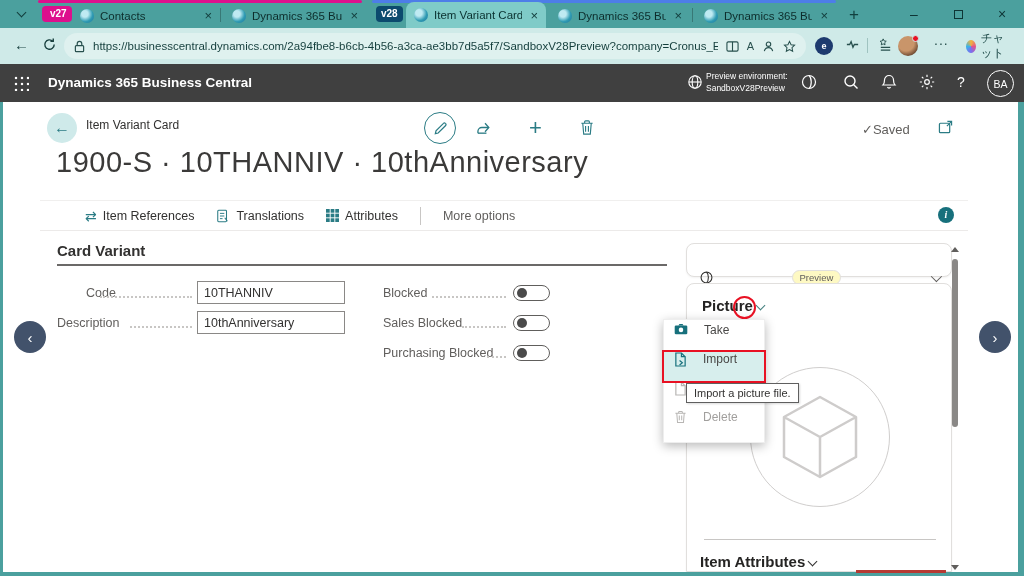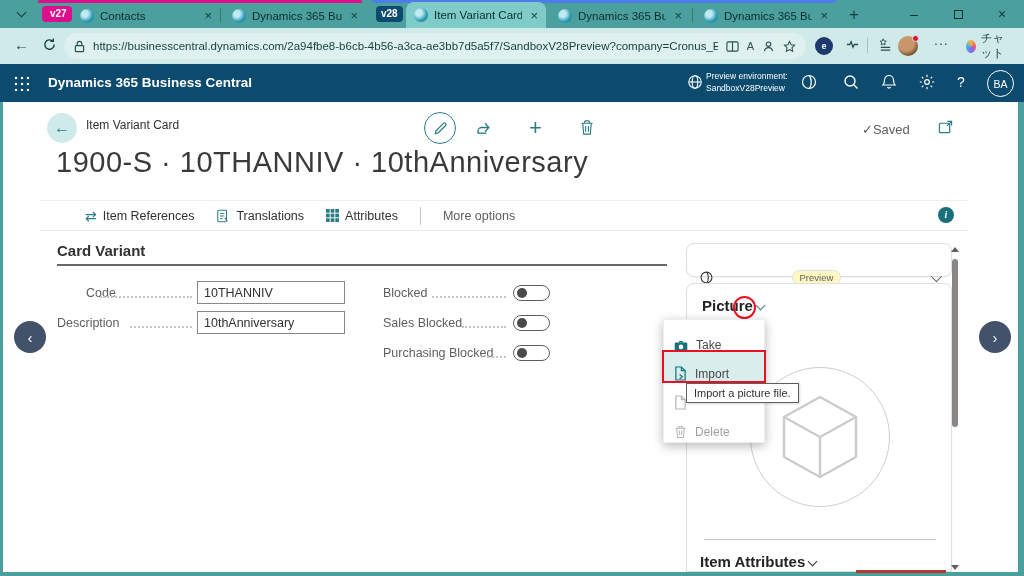--- a/index.html
+++ b/index.html
@@ -44,21 +44,21 @@
   .avatar27 { position:absolute; top:8px; left:898px; width:20px; height:20px; border-radius:50%;
     background:radial-gradient(circle at 40% 35%, #c9956a 0 45%, #6e4a32 75%); }
   .avatar27 .dot { position:absolute; right:-1px; top:-1px; width:7px; height:7px;
     border-radius:50%; background:#e81123; border:1px solid #cfeae8; }
   .copbtn { position:absolute; top:5px; left:958px; height:26px; display:flex; align-items:center;
     gap:5px; padding:0 8px; border-radius:13px; font-size:11.5px; color:#14413f; }
   .copball { width:13px; height:13px; border-radius:50%;
     background:conic-gradient(#f2b33d,#e4538a,#7a6ff0,#39b4e8,#f2b33d); }
 
   
-  .bchead { position:absolute; top:64px; left:0; width:1024px; height:38px; background:#0c4a6e;
+  .bchead { position:absolute; top:64px; left:0; width:1024px; height:38px; background:#404040;
     color:#fff; }
   .waffle { position:absolute; top:11px; left:13px; width:16px; height:16px;
     background-image:radial-gradient(circle, #fff 1.4px, transparent 1.6px);
     background-size:6px 6px; }
   .bctitle { position:absolute; top:11px; left:48px; font-size:13.5px; font-weight:bold; }
   .env { position:absolute; top:6px; left:706px; width:110px; font-size:8.5px; line-height:12px;
     color:#fff; }
   .hico { position:absolute; top:9px; color:#fff; }
   .ba { position:absolute; top:6px; left:987px; width:27px; height:27px; border-radius:50%;
     border:1px solid #fff; color:#fff; font-size:10.5px; display:flex; align-items:center;
@@ -124,21 +124,21 @@
   
   .sbar { position:absolute; left:951px; top:145px; width:8px; height:323px; }
   .sthumb { position:absolute; left:1px; top:12px; width:6px; height:168px; background:#8a8886;
     border-radius:3px; }
   .sarr { position:absolute; left:0; width:0; height:0; border-left:4px solid transparent;
     border-right:4px solid transparent; }
 
   
   .menu { position:absolute; top:217px; left:663px; width:102px; background:#fff; z-index:30;
     box-shadow:0 3px 10px rgba(0,0,0,.28); border:1px solid #eee; padding:3px 0; }
-  .mitem { height:29px; display:flex; align-items:flex-end; gap:8px; padding:0 10px;
+  .mitem { height:29px; display:flex; align-items:flex-start; gap:16px; padding:0 10px;
     font-size:12px; color:#494847; position:relative; }
   .mitem.hl { background:#d7eeed; }
   .mitem.dis { color:#a19f9d; }
   .redbox { position:absolute; inset:-2px; border:2px solid #e81123; z-index:32; pointer-events:none; }
   .tooltip { position:absolute; top:281px; left:686px; background:#fff; border:1.5px solid #5f5f5f;
     padding:3px 7px; font-size:11px; color:#323130; z-index:35; white-space:nowrap;
     box-shadow:1px 1px 2px rgba(0,0,0,.15); }
   .redline { position:absolute; top:468px; left:856px; width:90px; height:3px; background:#b63a33;
     z-index:65; }
   svg { display:block; }

